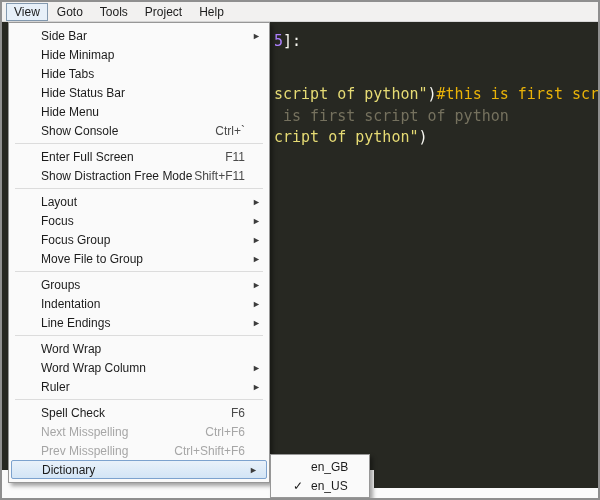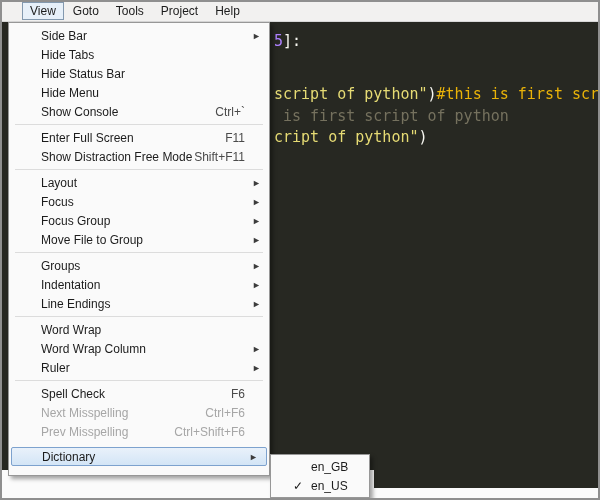--- a/index.html
+++ b/index.html
@@ -1,38 +1,38 @@
 <!DOCTYPE html>
 <html><head>
 <meta charset="utf-8">
 <style>
   * { margin:0; padding:0; box-sizing:border-box; }
   html,body { width:600px; height:500px; background:#fff; font-family:"Liberation Sans", sans-serif; }
   #screenshot { position:relative; width:600px; height:500px; border:2px solid #8f8f8f; background:#fff; overflow:hidden; }
 
   
-  .menubar { position:absolute; left:0; top:0; right:0; height:20px; background:#f2f1f0; border-bottom:1px solid #d8d8d8; display:flex; align-items:flex-start; padding-left:20px; font-size:12px; color:#1c1c1c; z-index:5; }
+  .menubar { position:absolute; left:0; top:0; right:0; height:20px; background:#f2f1f0; border-bottom:1px solid #d8d8d8; display:flex; align-items:center; padding-left:4px; font-size:12px; color:#1c1c1c; z-index:5; }
   .mb-item { padding:2px 8px; margin-right:1px; cursor:default; }
   .mb-item.active { border:1px solid #8399af; background:#e7f0f9; padding:1px 7px; }
 
   
   .editor { position:absolute; left:0; top:20px; right:0; bottom:0; background:#272822; overflow:hidden; z-index:1; }
   .code-line { position:absolute; white-space:pre; font-family:"DejaVu Sans Mono", monospace; font-size:15px; letter-spacing:0; }
 
   .bottom-left-panel { position:absolute; left:0; top:468px; width:372px; height:28px; background:#fbfbfb; z-index:2; }
   .bottom-strip { position:absolute; left:372px; top:486px; right:0; height:10px; background:#fbfbfb; z-index:2; }
 
   
   .dropdown { position:absolute; left:6px; top:20px; width:262px; background:#fafafa; border:1px solid #979797; box-shadow:3px 3px 4px rgba(0,0,0,0.35); padding:3px 0; z-index:10; font-size:12px; color:#1c1c1c; }
   .mi { position:relative; height:19px; display:flex; align-items:center; padding-left:32px; padding-right:24px; cursor:default; }
   .mi .lab { flex:0 0 auto; }
   .mi .sc { margin-left:auto; color:#4a4a4a; }
   .mi .arrow { position:absolute; right:8px; top:50%; transform:translateY(-50%); font-size:9px; color:#3c3c3c; }
   .mi.disabled, .mi.disabled .sc, .mi.disabled .arrow { color:#a6a6a6; }
-  .mi.hl { background:linear-gradient(#e9f1fa, #d3e5f6); border:1px solid #7da2ce; border-radius:2px; margin:6px 2px; padding-left:30px; height:19px; }
+  .mi.hl { background:linear-gradient(#e9f1fa, #d3e5f6); border:1px solid #7da2ce; border-radius:2px; margin:0 2px; padding-left:30px; height:19px; }
   .sep { border-top:1px solid #dcdcdc; margin:3px 6px; height:0; }
 
   
   .submenu { position:absolute; left:268px; top:452px; width:100px; background:#fafafa; border:1px solid #979797; box-shadow:3px 3px 4px rgba(0,0,0,0.35); padding:2px 16px; z-index:11; font-size:12px; color:#1c1c1c; }
   .smi { position:relative; height:19px; display:flex; align-items:center; padding-left:24px; cursor:default; }
   .smi .check { position:absolute; left:6px; top:50%; transform:translateY(-50%); font-size:12px; color:#1c1c1c; }
 </style>
 </head>
 <body>
 
@@ -53,20 +53,23 @@
       <div class="mb-item">Goto</div>
       <div class="mb-item">Tools</div>
       <div class="mb-item">Project</div>
       <div class="mb-item">Help</div>
     </div>
 
   <div class="dropdown">
       <div class="mi">
         <span class="lab">Side Bar</span>
         <span class="arrow">►</span>
+      </div>
+      <div class="mi">
+        <span class="lab">Hide Minimap</span>
       </div>
       <div class="mi">
         <span class="lab">Hide Tabs</span>
       </div>
       <div class="mi">
         <span class="lab">Hide Status Bar</span>
       </div>
       <div class="mi">
         <span class="lab">Hide Menu</span>
       </div>

